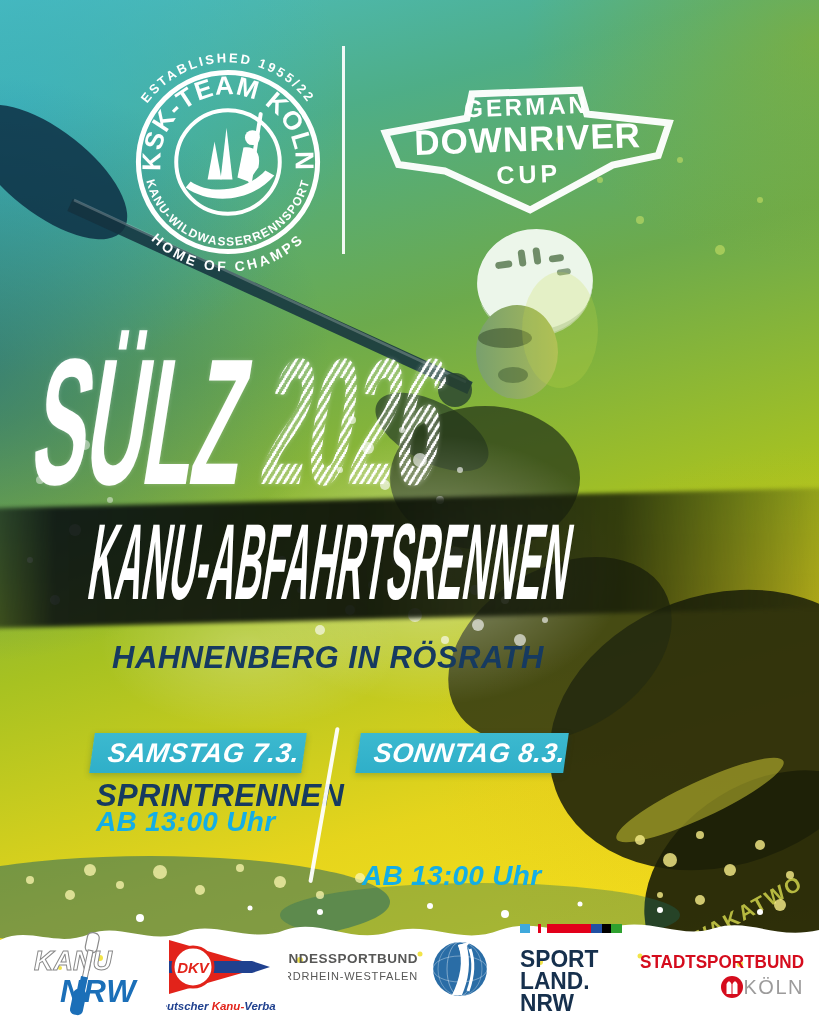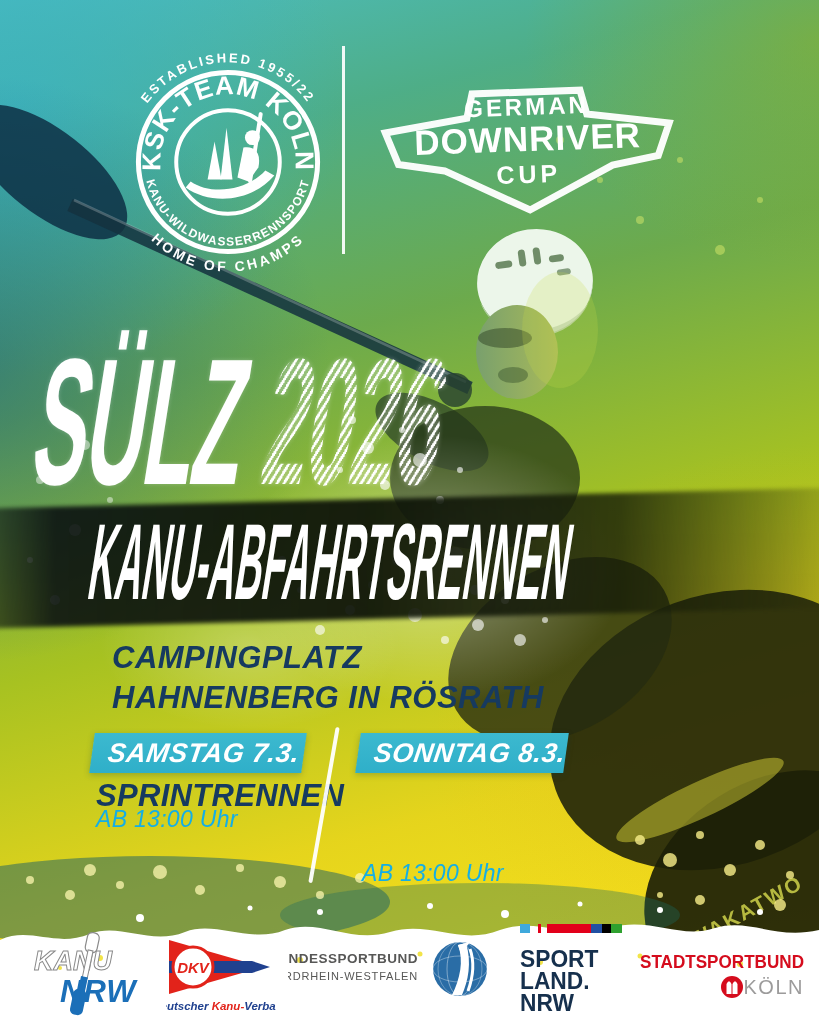--- a/index.html
+++ b/index.html
@@ -41,21 +41,21 @@
   }
   .day-banner{
     height:40px;background:linear-gradient(180deg,#3cb9cf,#2fafc9);
     transform:skewX(-8deg);box-shadow:0 2px 6px rgba(0,60,70,.25);
   }
   .day-banner span{
     display:block;transform:skewX(0deg);padding-left:16px;line-height:40px;
     color:#fff;font-weight:bold;font-style:italic;font-size:27px;letter-spacing:.5px;white-space:nowrap;
   }
   .event-name{font-size:31px;font-weight:bold;font-style:italic;color:#163a60;letter-spacing:.3px;white-space:nowrap;}
-  .event-time{font-size:23px;font-weight:normal;font-style:italic;color:#14aee6;letter-spacing:.3px;white-space:nowrap;}
+  .event-time{font-size:28px;font-weight:bold;font-style:italic;color:#14aee6;letter-spacing:.3px;white-space:nowrap;}
   .col-divider{
     left:322px;top:726px;width:3.5px;height:158px;background:rgba(255,255,255,.95);
     transform:rotate(10deg);border-radius:2px;
   }
   .top-divider{left:342px;top:46px;width:2.5px;height:208px;background:rgba(255,255,255,.92);}
   svg text{font-family:"Liberation Sans",sans-serif;}
 </style>
 </head>
 <body>
 
@@ -218,21 +218,20 @@
     <text x="150" y="71" text-anchor="middle" font-size="35" font-weight="bold" letter-spacing="1" fill="#ffffff">DOWNRIVER</text>
     <text x="150" y="103" text-anchor="middle" font-size="25" font-weight="bold" letter-spacing="4" fill="#ffffff">CUP</text>
   </svg>
 
   <div class="abs main-title"><span>SÜLZ </span><span class="year">2026</span></div>
 
   <div class="abs sub-band"></div>
   <div class="abs subtitle">KANU-ABFAHRTSRENNEN</div>
 
   <div class="abs location">
-    <div>CAMPINGPLATZ</div>
     <div>HAHNENBERG IN RÖSRATH</div>
   </div>
 
   <div class="abs day-banner" style="left:92px;top:733px;width:212px">
     <span>SAMSTAG 7.3.</span>
   </div>
   <div class="abs event-name" style="left:96px;top:778px">SPRINTRENNEN</div>
   <div class="abs event-time" style="left:96px;top:806px">AB 13:00 Uhr</div>
 
   <div class="abs col-divider"></div>

